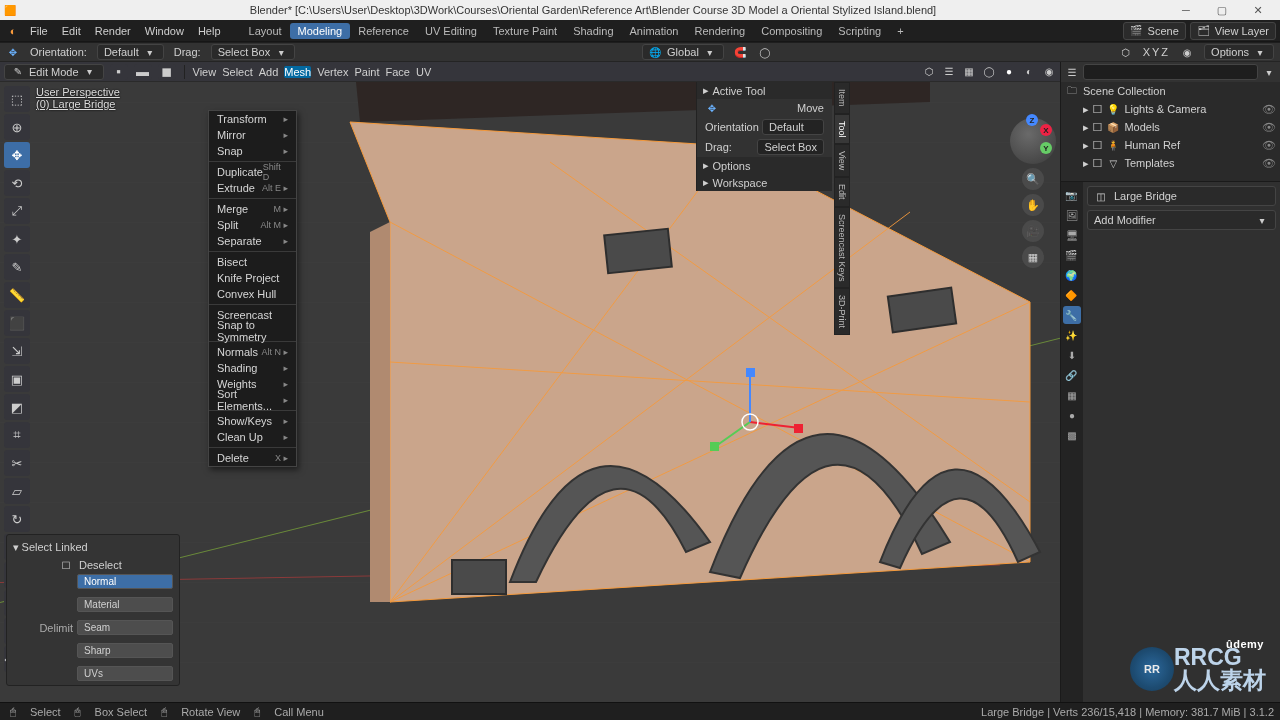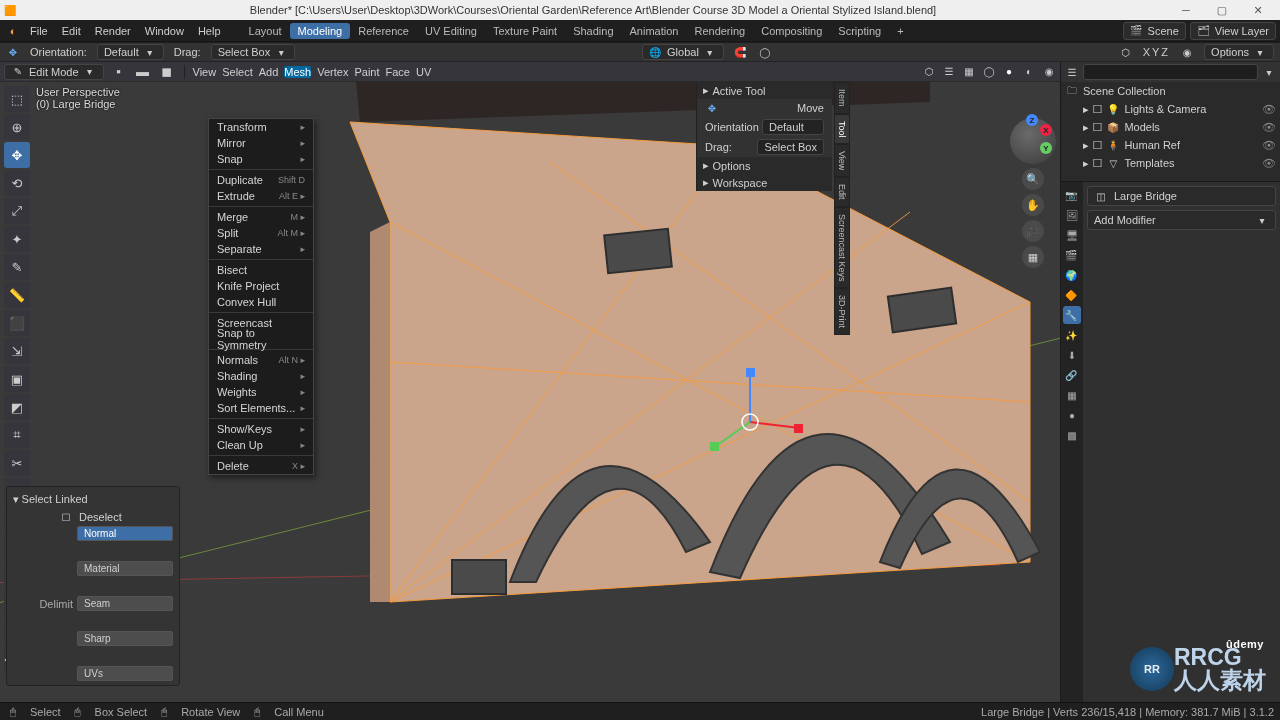--- a/index.html
+++ b/index.html
@@ -26,25 +26,25 @@
   repeating-linear-gradient(0deg,#3a3a3a,#3a3a3a 39px,#474747 40px),
   repeating-linear-gradient(90deg,transparent,transparent 39px,#474747 40px);
   opacity:.35;}
 .toolcol{position:absolute;left:4px;top:24px;display:flex;flex-direction:column;gap:2px;z-index:4;}
 .tbtn{width:26px;height:26px;background:#35353b;border-radius:3px;display:flex;align-items:center;justify-content:center;font-size:13px;color:#ccc;}
 .tbtn.active{background:#3d6ea6;color:#fff;}
 .navcol{position:absolute;right:4px;top:56px;display:flex;flex-direction:column;gap:4px;align-items:center;z-index:4;}
 .gball{width:46px;height:46px;border-radius:50%;background:radial-gradient(circle at 40% 35%,#6a6a6a,#3a3a3a);position:relative;}
 .gball .ax{position:absolute;width:12px;height:12px;border-radius:50%;font-size:8px;display:flex;align-items:center;justify-content:center;color:#222;font-weight:bold;}
 .navbtn{width:22px;height:22px;border-radius:50%;background:#4a4a4a;display:flex;align-items:center;justify-content:center;font-size:11px;}
-.context{position:absolute;left:208px;top:56px;width:106px;background:#1c1c1c;border:1px solid #444;box-shadow:2px 3px 6px rgba(0,0,0,.5);z-index:10;}
+.context{position:absolute;left:208px;top:48px;width:89px;background:#1c1c1c;border:1px solid #444;box-shadow:2px 3px 6px rgba(0,0,0,.5);z-index:10;}
 .ctxitem{height:16px;display:flex;align-items:center;justify-content:space-between;padding:0 8px;color:#d6d6d6;}
 .ctxitem .arr{color:#888;font-size:9px;}
 .ctxsep{height:1px;background:#3a3a3a;margin:2px 0;}
-.corner{position:absolute;left:36px;top:24px;color:#ddd;font-size:10px;z-index:6;text-shadow:0 0 2px #000;}
+.corner{position:absolute;left:36px;top:24px;color:#ddd;font-size:10px;z-index:6;text-shadow:0 0 2px #000;text-decoration:underline;}
 
 .rightstack{width:220px;background:#2b2b2b;display:flex;flex-direction:column;border-left:1px solid #1a1a1a;}
 .outliner{height:120px;background:#2a2a2a;display:flex;flex-direction:column;border-bottom:1px solid #1a1a1a;}
 .outliner .ohdr{height:20px;display:flex;align-items:center;gap:4px;padding:0 4px;background:#323232;}
 .outliner .search{flex:1;height:16px;background:#1e1e1e;border-radius:3px;border:1px solid #444;}
 .orow{height:18px;display:flex;align-items:center;gap:4px;padding:0 4px;}
 .orow .ind{display:inline-block;}
 .eye{margin-left:auto;color:#888;}
 .props{flex:1;display:flex;}
 .ptabs{width:22px;background:#232323;display:flex;flex-direction:column;gap:2px;padding-top:4px;align-items:center;}
@@ -390,21 +390,21 @@
     </div>
 
     <div class="sellinked">
       <div class="title">▾ <span>Select Linked</span></div>
       <div class="chkrow">
           <span class="ico">☐</span>
           <span>Deselect</span>
         </div>
       <div class="optrow">
         <span class="lbl">Delimit</span>
-        <div style="display:flex;flex-direction:column;gap:20px;flex:1" id="delimitopts">
+        <div style="display:flex;flex-direction:column;gap:8px;flex:1" id="delimitopts">
             <div class="opt on">Normal</div>
             <div class="opt">Material</div>
             <div class="opt">Seam</div>
             <div class="opt">Sharp</div>
             <div class="opt">UVs</div>
           </div>
       </div>
     </div>
   </div>
 

